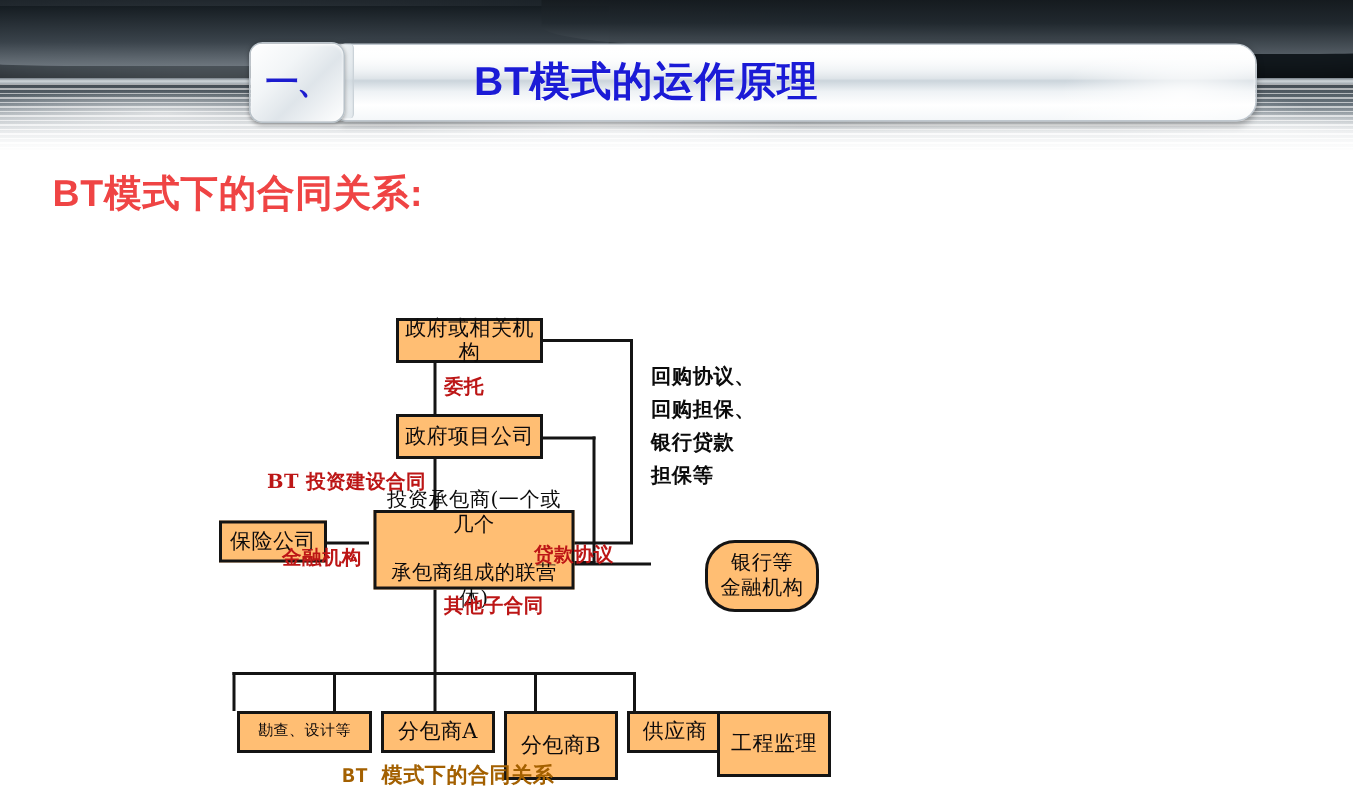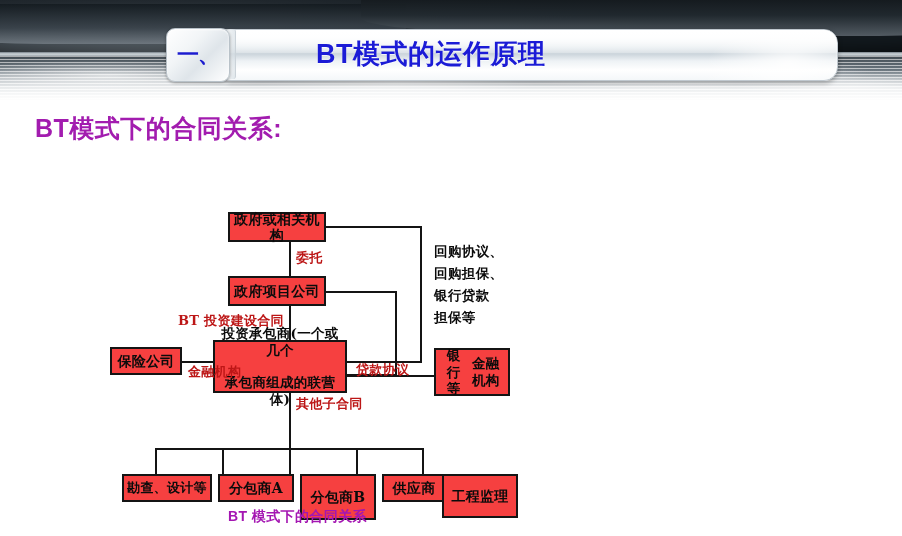--- a/index.html
+++ b/index.html
@@ -178,51 +178,52 @@
     font-weight: 700;
     letter-spacing: .5px;
     text-shadow: 0 1px 0 rgba(255,255,255,.7);
     z-index: 4;
   }
 
   
   .subtitle {
     position: absolute;
     left: 35px; top: 112px;
-    color: #a21caf;
+    color: #ef4444;
     font-size: 25px;
     font-weight: 700;
     letter-spacing: .5px;
   }
 
   
   .diagram {
     position: absolute;
     left: 100px; top: 195px;
     width: 640px;
     height: 320px;
     color: #141414;
     filter: contrast(1.06);
   }
   .dg-box {
     position: absolute;
     box-sizing: border-box;
     border: 2px solid #1a1a1a;
-    background: #ef4444;
+    background: #fdba74;
     display: flex;
     align-items: center;
     justify-content: center;
     text-align: center;
     font-family: "DejaVu Serif", "Liberation Serif", serif;
-    font-weight: 700;
+    font-weight: 400;
     font-size: 14px;
     line-height: 1.15;
     color: #121212;
     letter-spacing: .3px;
     z-index: 3;
+    margin-left: 36px;
   }
   .dg-box.two-line { font-size: 13.5px; line-height: 1.25; padding: 0 4px; }
   .dg-label {
     position: absolute;
     font-family: "DejaVu Serif", "Liberation Serif", serif;
     font-weight: 700;
     font-size: 13px;
     color: #b91c1c;
     white-space: nowrap;
     letter-spacing: .3px;
@@ -235,24 +236,24 @@
     font-weight: 700;
     font-size: 13.5px;
     line-height: 1.62;
     color: #121212;
     white-space: nowrap;
     letter-spacing: .4px;
     z-index: 4;
   }
   .dg-caption {
     position: absolute;
-    font-family: Liberation Sans, sans-serif;
+    font-family: Liberation Mono, monospace;
     font-weight: 700;
     font-size: 14px;
-    color: #a21caf;
+    color: #a16207;
     letter-spacing: .4px;
     z-index: 4;
   }
   .ln {
     position: absolute;
     background: #1a1a1a;
     z-index: 1;
   }
   .ln.h { height: 2px; }
   .ln.v { width: 2px; }
@@ -318,26 +319,26 @@
 
     <div class="dg-box" style="left:128px; top:81px; width:98px; height:30px;">政府项目公司</div>
 
     <div class="dg-box two-line" style="left:113px; top:145px; width:134px; height:53px; flex-direction:column;gap:15px;">
       <div>投资承包商(一个或几个</div>
       <div>承包商组成的联营体)</div>
     </div>
 
     <div class="dg-box" style="left:10px; top:152px; width:72px; height:28px;">保险公司</div>
 
-    <div class="dg-box two-line" style="left:334px; top:153px; width:76px; height:48px; flex-direction:row;">
+    <div class="dg-box two-line" style="left:334px; top:165px; width:76px; height:48px; flex-direction:column;border-radius:20px;">
       <div>银行等</div>
       <div>金融机构</div>
     </div>
 
-    <div class="dg-box" style="left:22px; top:279px; width:90px; height:28px; font-size:13px;">勘查、设计等</div>
+    <div class="dg-box" style="left:22px; top:279px; width:90px; height:28px; font-size:10px;">勘查、设计等</div>
 
     <div class="dg-box" style="left:118px; top:279px; width:76px; height:28px;">分包商A</div>
 
     <div class="dg-box" style="left:200px; top:279px; width:76px; height:46px;">分包商B</div>
 
     <div class="dg-box" style="left:282px; top:279px; width:64px; height:28px;">供应商</div>
 
     <div class="dg-box" style="left:342px; top:279px; width:76px; height:44px;">工程监理</div>
 
     <div class="dg-label" style="left:196px; top:54px;">委托</div>

